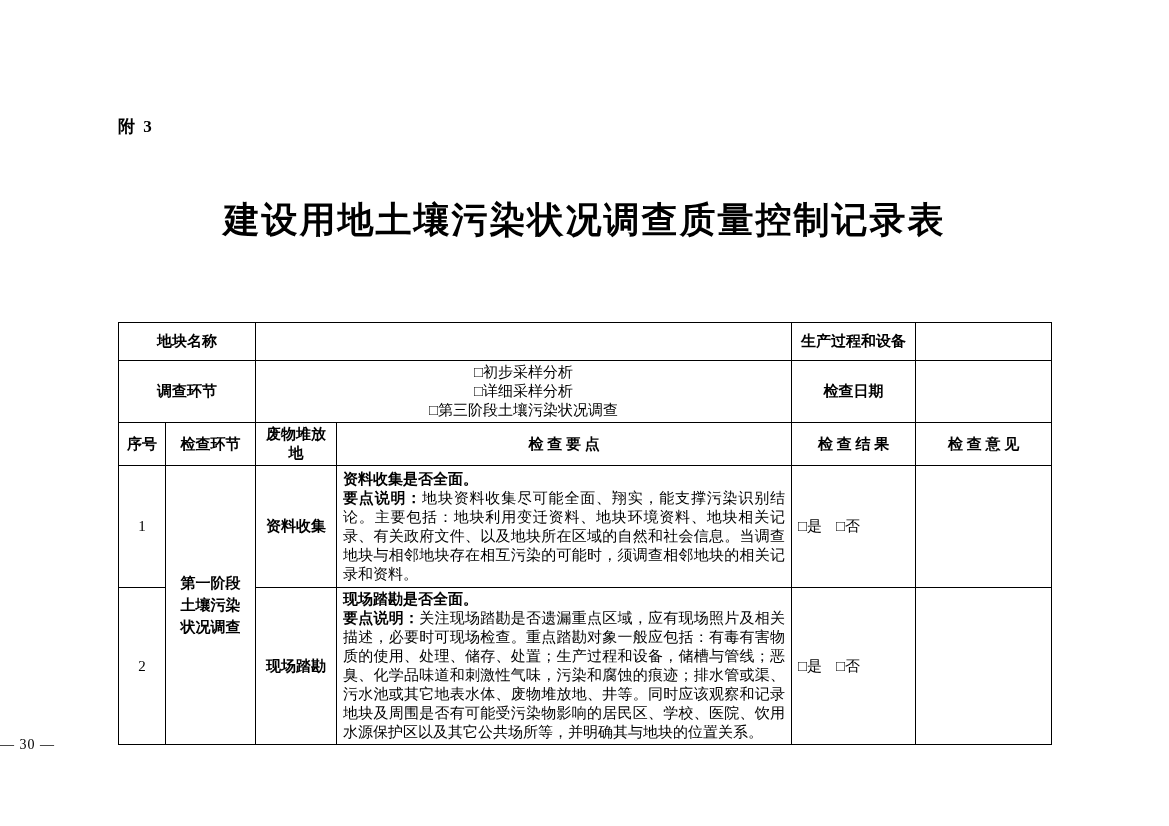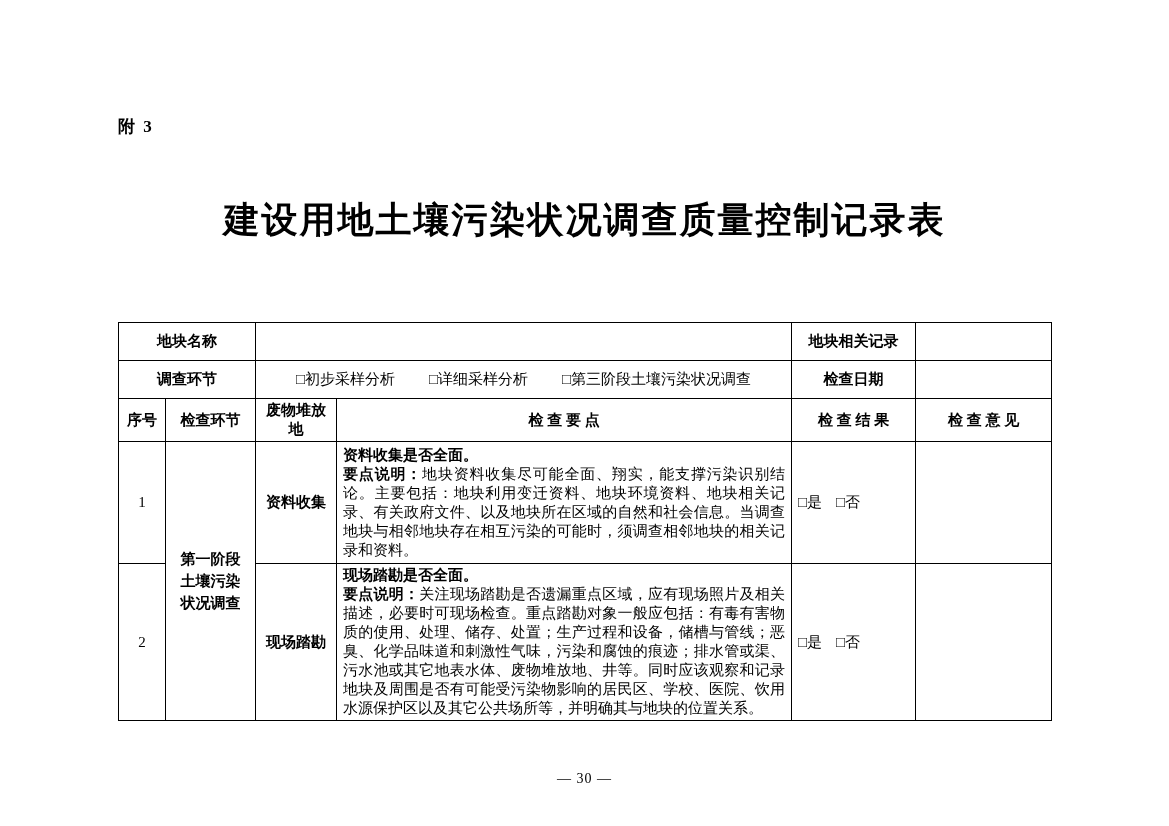--- a/index.html
+++ b/index.html
@@ -70,20 +70,21 @@
     text-align: center;
     font-weight: bold;
   }
   td.center { text-align: center; }
   td.options-cell { padding: 2px 10px; }
   .options-wrap {
     display: flex;
     justify-content: space-evenly;
     align-items: center;
     width: 100%;
+    flex-direction: column;
   }
   .opt { white-space: nowrap; }
   td.stage-cell { text-align: center; font-weight: bold; }
   .stage-text {
     display: inline-block;
     width: 4.05em;
     text-align: center;
     line-height: 22px;
   }
   td.item-cell { text-align: center; font-weight: bold; }
@@ -94,22 +95,21 @@
     vertical-align: middle;
   }
   .pt-title { font-weight: bold; }
   .pt-label { font-weight: bold; }
   td.result-cell { text-align: left; white-space: nowrap; }
   .result-yes { margin-right: 14px; }
   .page-number {
     position: absolute;
     left: 0;
     right: 0;
-    top: 771px;
-    text-align: center;
+    top: 737px;
     font-size: 14px;
     letter-spacing: 1px;
   }
 </style>
 </head>
 <body>
 
 <div class="page">
 
   <div class="attachment">附 3</div>
@@ -124,21 +124,21 @@
       <col style="width:81px">
       <col style="width:455px">
       <col style="width:124px">
       <col style="width:136px">
     </colgroup>
 
     <tbody>
         <tr class="info-row">
       <td colspan="2" class="lbl">地块名称</td>
       <td colspan="2"></td>
-      <td class="lbl">地块相关记录</td>
+      <td class="lbl">生产过程和设备</td>
       <td></td>
     </tr>
 
     <tr class="info-row">
       <td colspan="2" class="lbl">调查环节</td>
       <td colspan="2" class="options-cell">
         <div class="options-wrap">
           <span class="opt">□初步采样分析</span>
           <span class="opt">□详细采样分析</span>
           <span class="opt">□第三阶段土壤污染状况调查</span>

